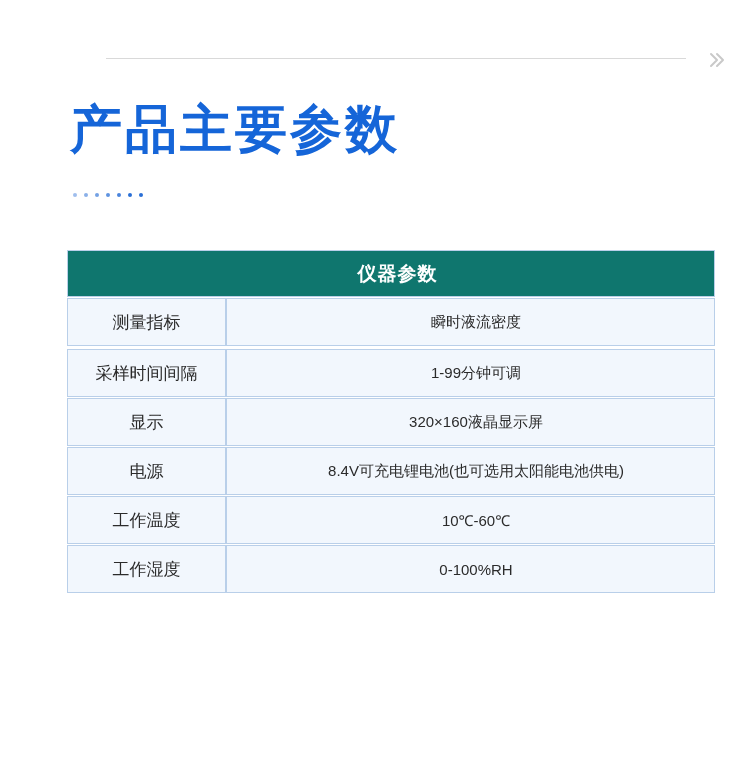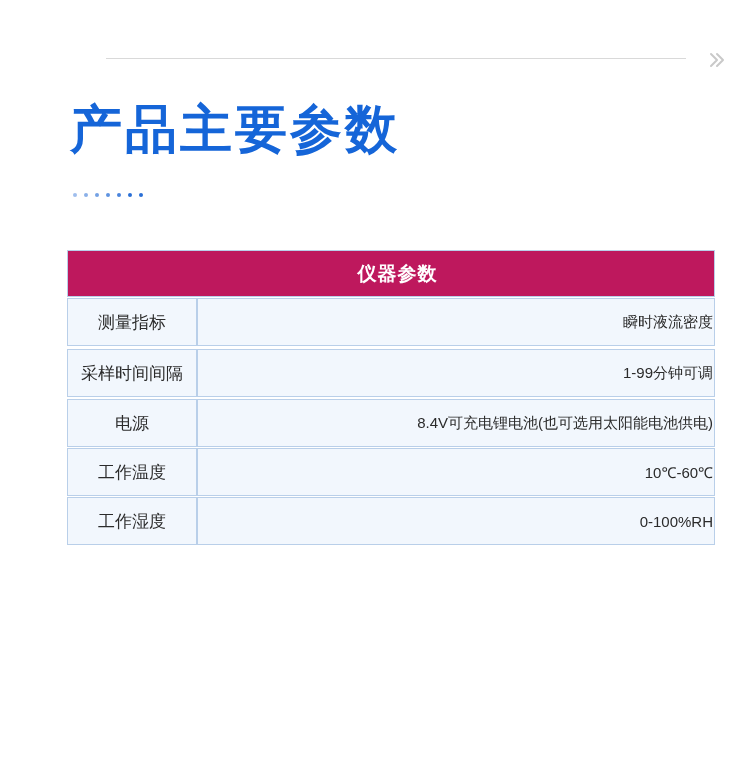--- a/index.html
+++ b/index.html
@@ -91,43 +91,43 @@
   
   .spec-table {
     position: absolute;
     top: 250px;
     left: 51px;
     width: 648px;
     border-collapse: separate;
     border-spacing: 0;
   }
   .spec-table .thead-cell {
-    background: #be185d;
+    background: #0f766e;
     color: #ffffff;
     font-size: 19px;
     font-weight: bold;
     text-align: center;
     height: 47px;
     letter-spacing: 1px;
     padding-left: 14px;
   }
   .spec-table td {
     border: 1px solid #b9cfe9;
     background: #f2f7fd;
     height: 48px;
     box-sizing: border-box;
   }
   .spec-table tr td.key {
-    width: 130px;
+    width: 159px;
     text-align: center;
     font-size: 17px;
     color: #2b2b2b;
   }
   .spec-table tr td.val {
-    text-align: right;
+    text-align: center;
     padding-left: 12px;
     font-size: 15px;
     color: #2b2b2b;
   }
   .spec-table tr.spacer td {
     border: none;
     background: transparent;
     height: 1px;
     padding: 0;
   }
@@ -185,20 +185,24 @@
         </tr>
 
       <tr>
         <td class="key">采样时间间隔</td>
         <td class="val">1-99分钟可调</td>
       </tr>
       <tr class="spacer">
           <td colspan="2"></td>
         </tr>
 
+      <tr>
+        <td class="key">显示</td>
+        <td class="val">320×160液晶显示屏</td>
+      </tr>
       <tr class="spacer">
           <td colspan="2"></td>
         </tr>
 
       <tr>
         <td class="key">电源</td>
         <td class="val">8.4V可充电锂电池(也可选用太阳能电池供电)</td>
       </tr>
       <tr class="spacer">
           <td colspan="2"></td>

